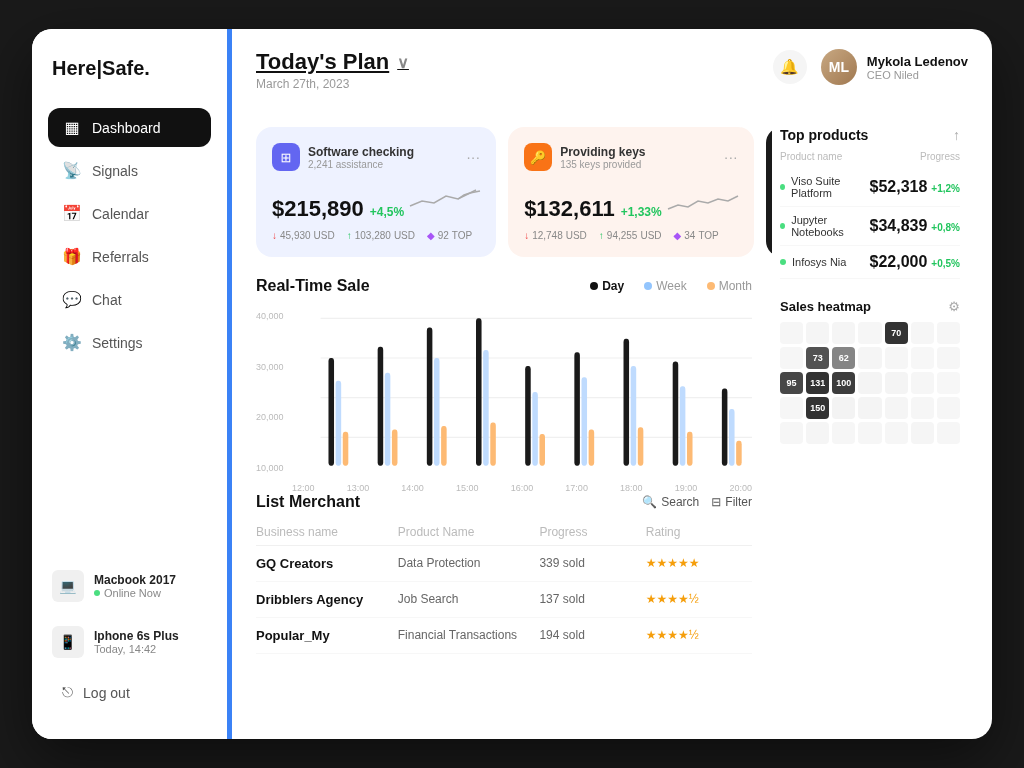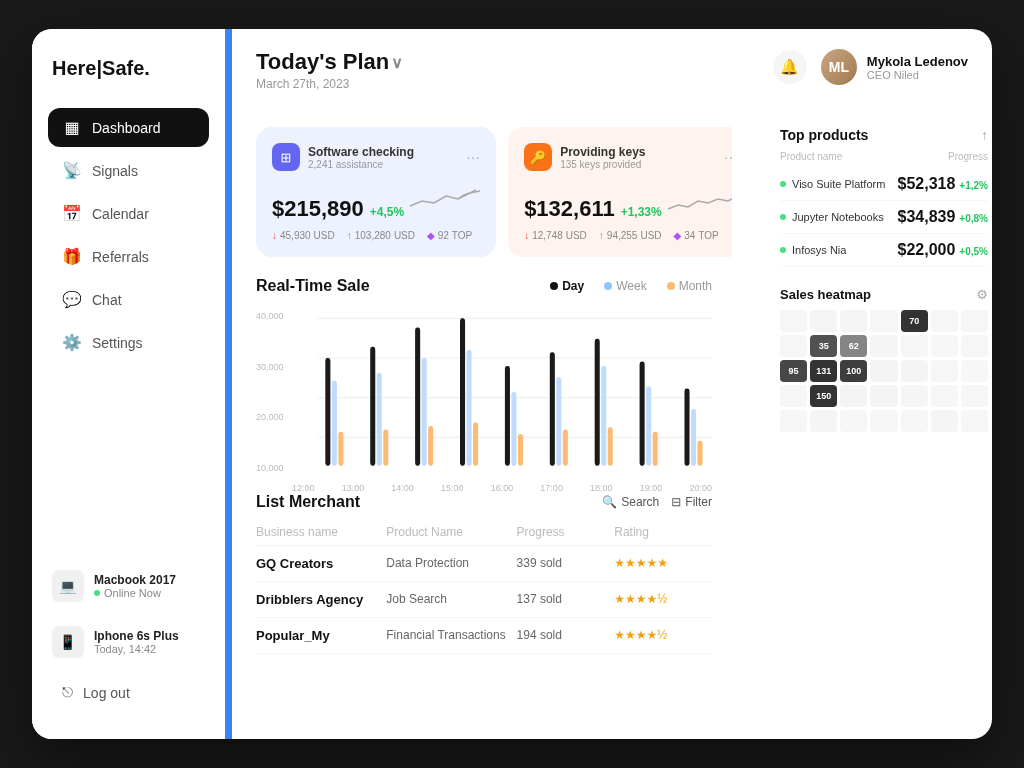--- a/index.html
+++ b/index.html
@@ -21,21 +21,21 @@
       box-shadow: 0 20px 60px rgba(0,0,0,0.5);
     }
 
     
     .sidebar {
       width: 200px;
       background: #fff;
       padding: 28px 16px;
       display: flex;
       flex-direction: column;
-      border-right: 7px solid #3b82f6;
+      border-right: 5px solid #3b82f6;
       flex-shrink: 0;
     }
     .logo {
       font-size: 20px;
       font-weight: 700;
       color: #111;
       margin-bottom: 28px;
       padding-left: 4px;
     }
     .nav-item {
@@ -104,42 +104,42 @@
       display: flex;
       overflow: hidden;
     }
     .center-panel {
       flex: 1;
       padding: 20px 20px 0 24px;
       overflow-y: auto;
     }
     .right-panel {
       width: 220px;
-      padding: 20px 4px 0 8px;
+      padding: 20px 32px 0 8px;
       overflow-y: auto;
       flex-shrink: 0;
-      margin-left: 40px;
     }
 
     
     .header {
       display: flex;
       align-items: flex-start;
       justify-content: space-between;
       padding: 20px 24px 16px 24px;
       border-bottom: none;
     }
     .header-left {}
     .header-title {
       font-size: 22px;
       font-weight: 700;
       color: #111;
       display: flex;
       align-items: center;
-      gap: 2px;
+      gap: 8px;
+      text-decoration: underline;
     }
     .header-title .chevron { font-size: 16px; color: #888; }
     .header-date { font-size: 12px; color: #999; margin-top: 2px; }
     .header-right {
       display: flex;
       align-items: center;
       gap: 14px;
     }
     .bell-btn {
       width: 34px;
@@ -751,21 +751,21 @@
           </div>
           <div class="heatmap-grid" id="heatmap-grid">
               <div class="heatmap-cell" style="background: rgb(238, 238, 238); opacity: 0.5;"></div>
               <div class="heatmap-cell" style="background: rgb(236, 236, 236); opacity: 0.5;"></div>
               <div class="heatmap-cell" style="background: rgb(235, 235, 235); opacity: 0.5;"></div>
               <div class="heatmap-cell" style="background: rgb(238, 238, 238); opacity: 0.5;"></div>
               <div class="heatmap-cell" style="background: rgb(51, 51, 51);">70</div>
               <div class="heatmap-cell" style="background: rgb(237, 237, 237); opacity: 0.5;"></div>
               <div class="heatmap-cell" style="background: rgb(238, 238, 238); opacity: 0.5;"></div>
               <div class="heatmap-cell" style="background: rgb(238, 238, 238); opacity: 0.5;"></div>
-              <div class="heatmap-cell" style="background: rgb(82, 82, 82);">35</div>
+              <div class="heatmap-cell" style="background: rgb(82, 82, 82);">73</div>
               <div class="heatmap-cell" style="background: rgb(133, 133, 133);">62</div>
               <div class="heatmap-cell" style="background: rgb(236, 236, 236); opacity: 0.5;"></div>
               <div class="heatmap-cell" style="background: rgb(238, 238, 238); opacity: 0.5;"></div>
               <div class="heatmap-cell" style="background: rgb(239, 239, 239); opacity: 0.5;"></div>
               <div class="heatmap-cell" style="background: rgb(238, 238, 238); opacity: 0.5;"></div>
               <div class="heatmap-cell" style="background: rgb(71, 71, 71);">95</div>
               <div class="heatmap-cell" style="background: rgb(51, 51, 51);">131</div>
               <div class="heatmap-cell" style="background: rgb(61, 61, 61);">100</div>
               <div class="heatmap-cell" style="background: rgb(234, 234, 234); opacity: 0.5;"></div>
               <div class="heatmap-cell" style="background: rgb(233, 233, 233); opacity: 0.5;"></div>

